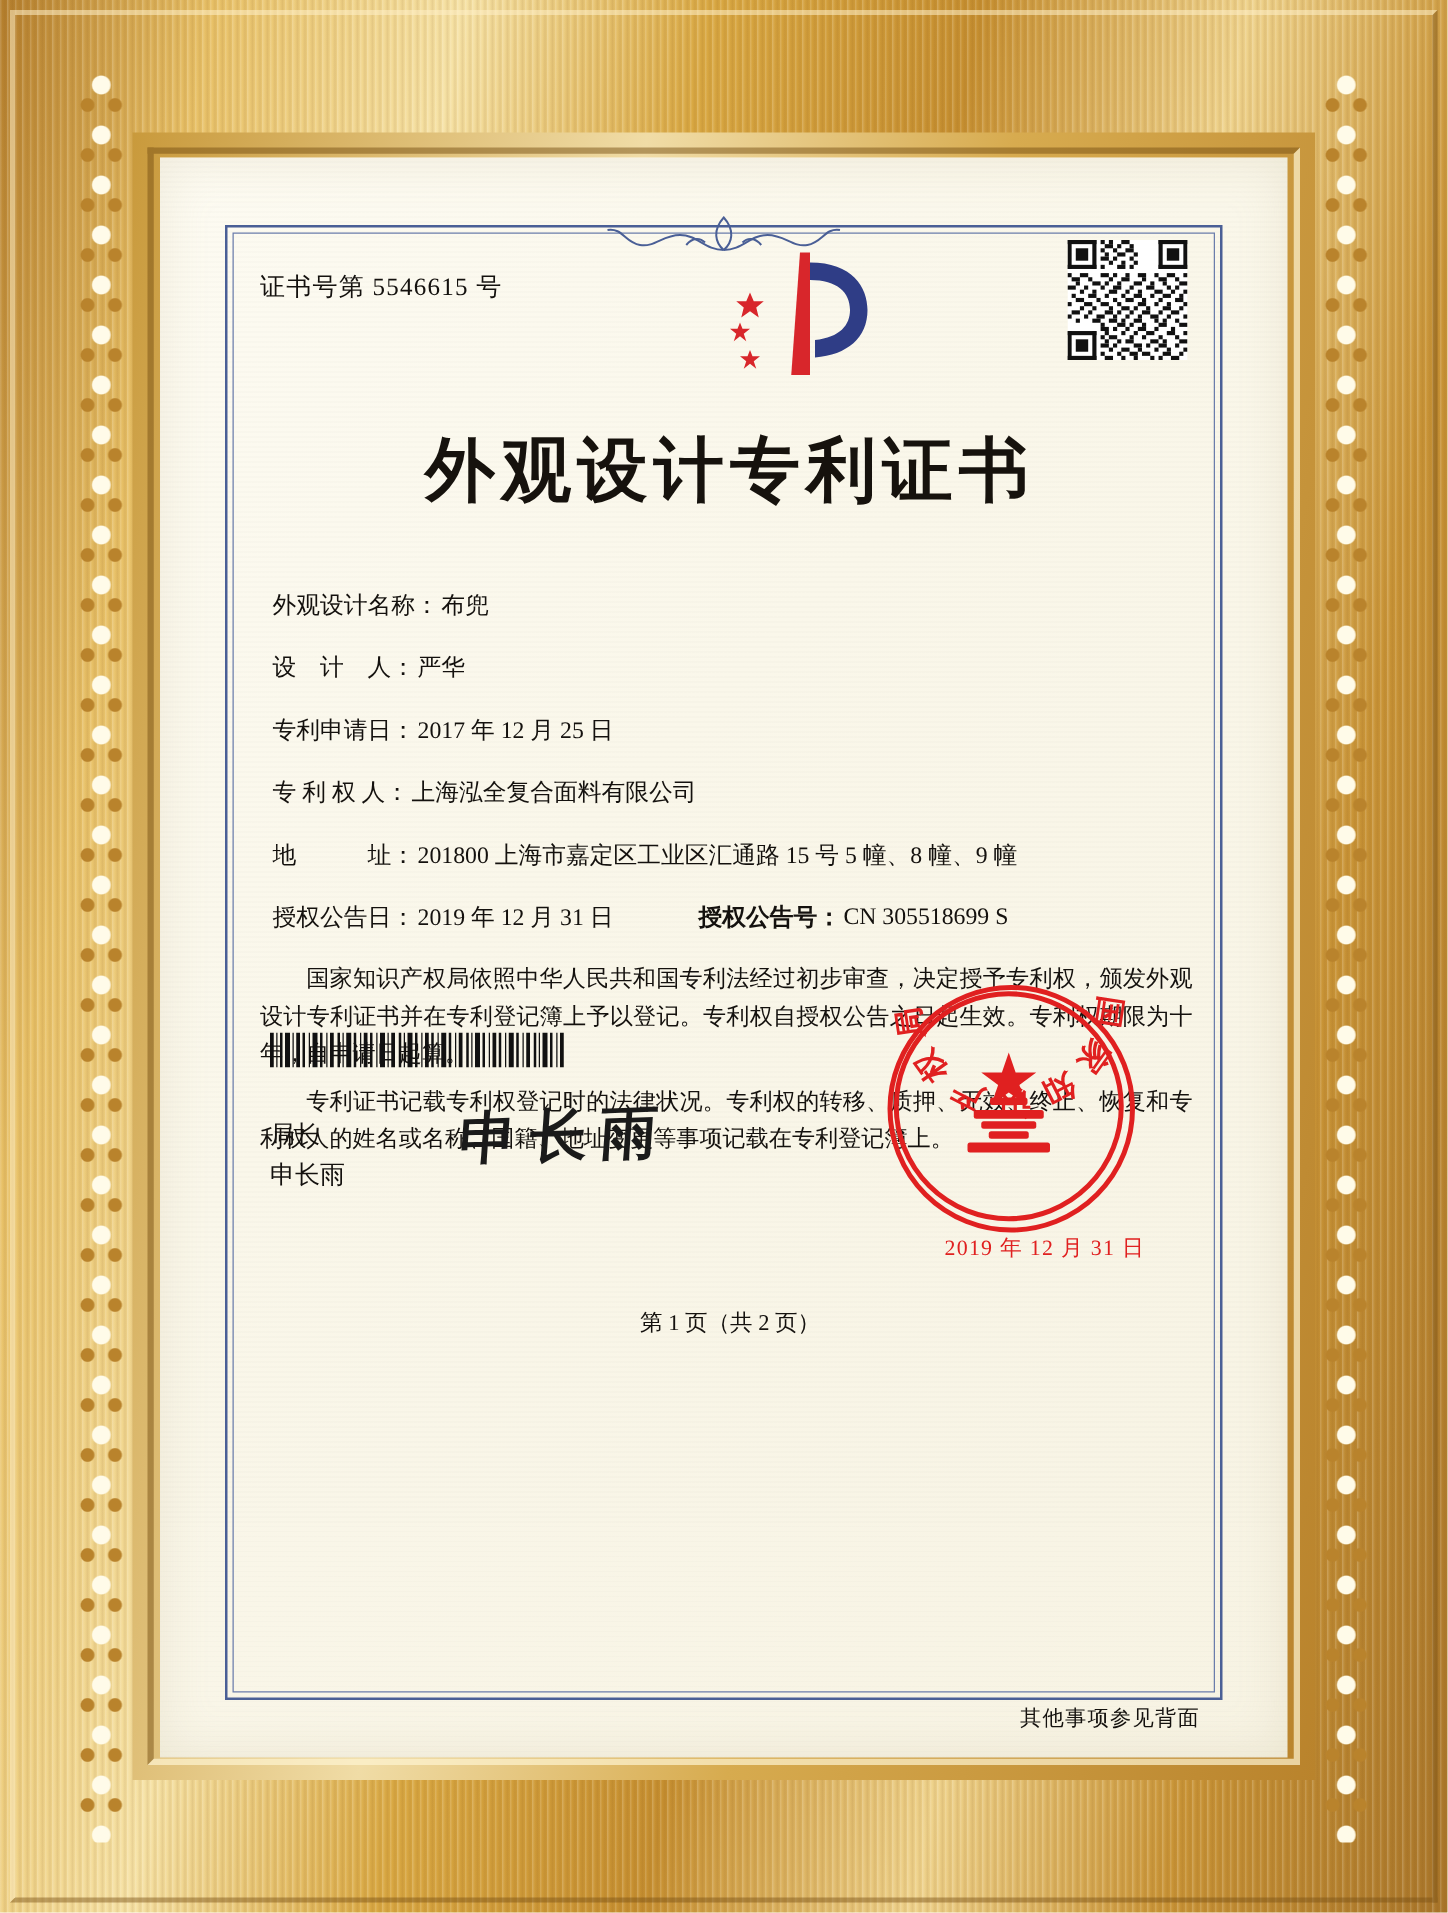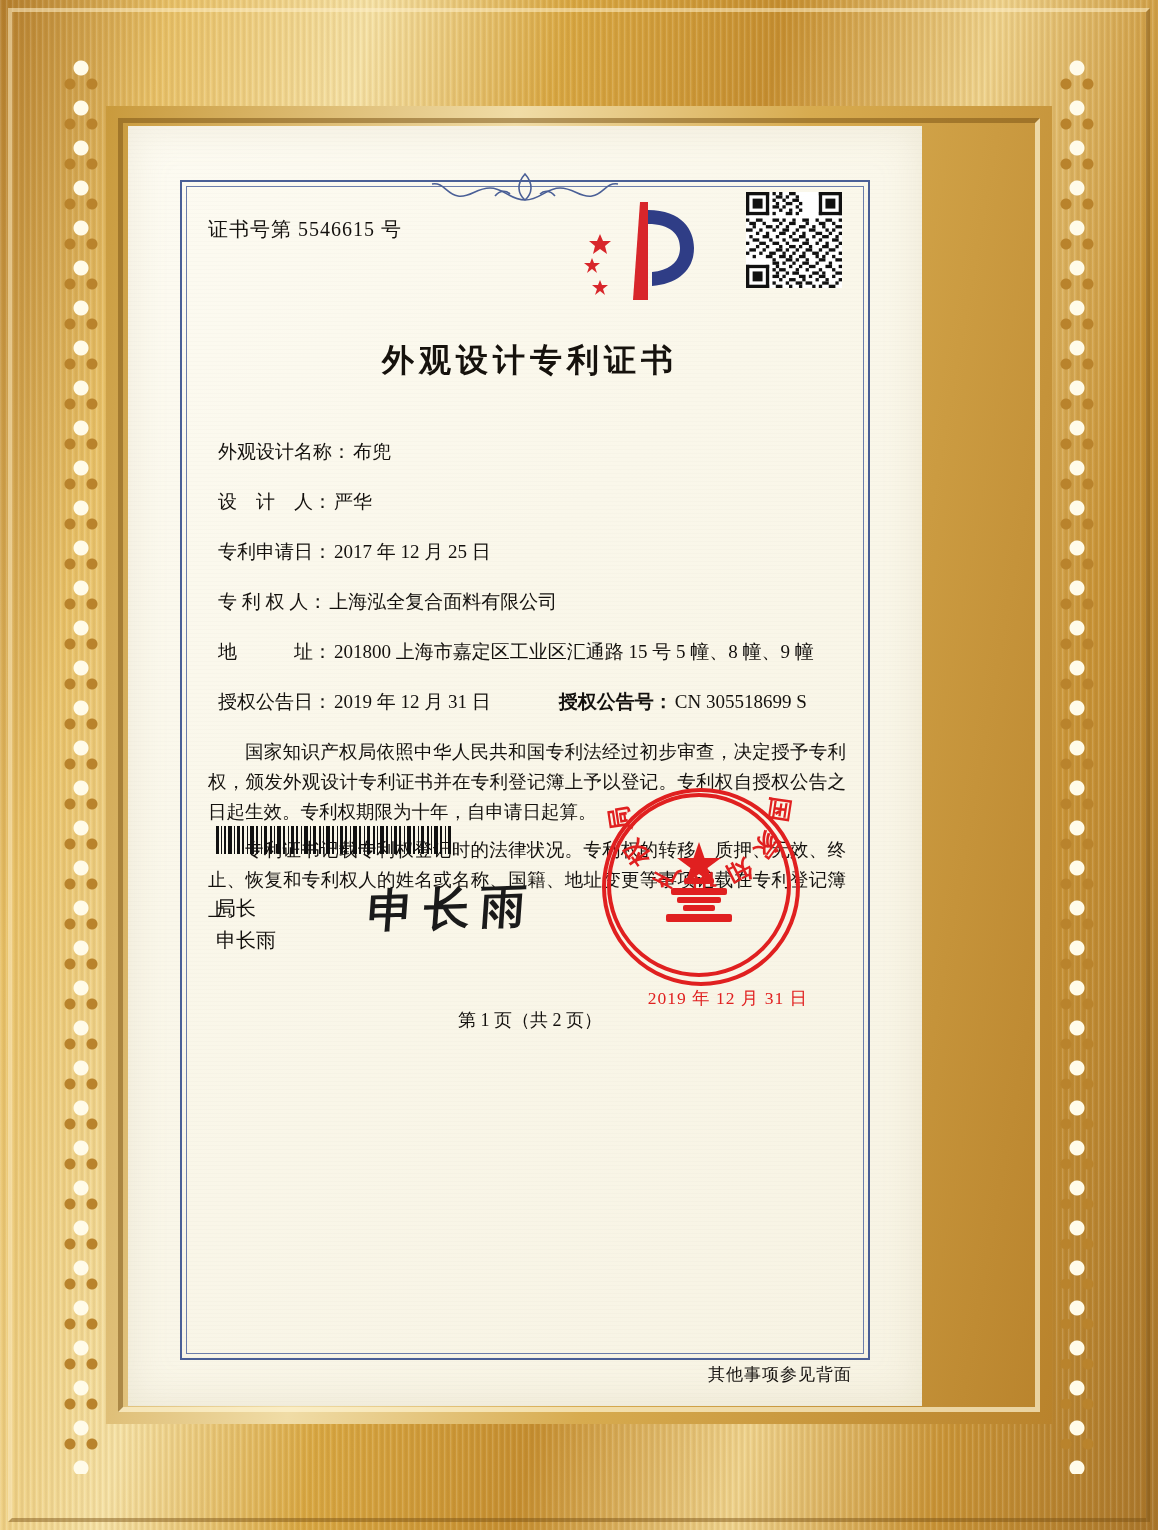--- a/index.html
+++ b/index.html
@@ -84,21 +84,21 @@
     border-right-color: rgba(255,245,210,0.7);
     border-bottom-color: rgba(255,245,210,0.7);
     box-sizing: border-box;
   }
 
   
   .paper {
     position: absolute;
     left: 128px;
     top: 126px;
-    width: 794px;
+    width: 902px;
     height: 1280px;
     background:
       repeating-linear-gradient(0deg,
         rgba(0,0,0,0.012) 0px, rgba(0,0,0,0.012) 1px,
         rgba(255,255,255,0) 1px, rgba(255,255,255,0) 4px),
       linear-gradient(135deg, #fdfbf2 0%, #faf7ea 40%, #f7f3e3 100%);
     box-shadow: inset 0 0 40px rgba(180,160,110,0.18);
     overflow: hidden;
   }
 
@@ -150,21 +150,21 @@
     position: absolute;
     right: 10px;
     top: -24px;
     width: 96px;
     height: 96px;
   }
 
   .title {
     text-align: center;
     margin-top: 96px;
-    font-size: 32px;
+    font-size: 56px;
     letter-spacing: 5px;
     font-weight: bold;
     color: #16120d;
     font-family: "Liberation Serif", serif;
   }
 
   .fields {
     margin-top: 56px;
     padding-left: 10px;
   }
@@ -247,21 +247,21 @@
     right: 44px;
     top: 770px;
     font-size: 17.5px;
     color: #e02020;
     letter-spacing: 1px;
   }
 
   .page-num {
     position: absolute;
     left: 0; right: 0;
-    top: 792px;
+    top: 830px;
     text-align: center;
     font-size: 18px;
     color: #14110e;
   }
   .footnote {
     position: absolute;
     left: 0; right: 0;
     bottom: -40px;
     text-align: right;
     font-size: 17px;

